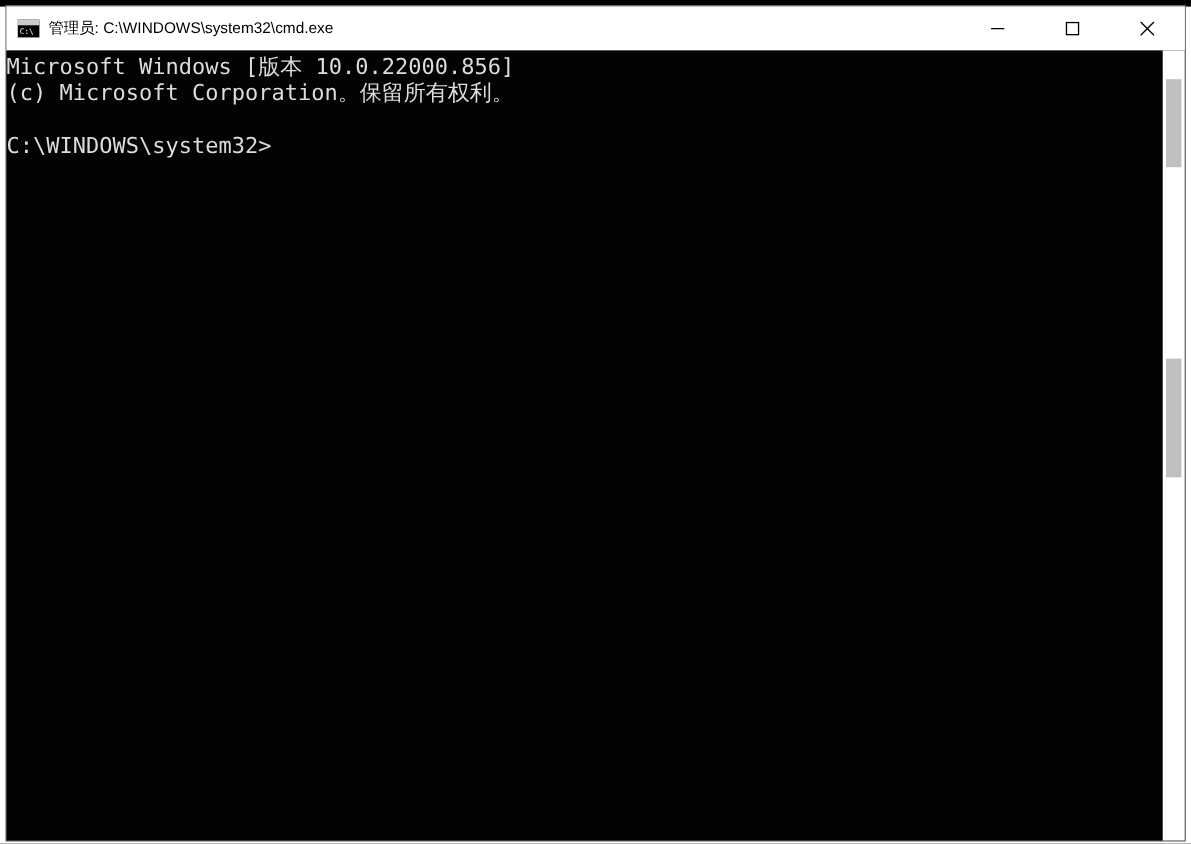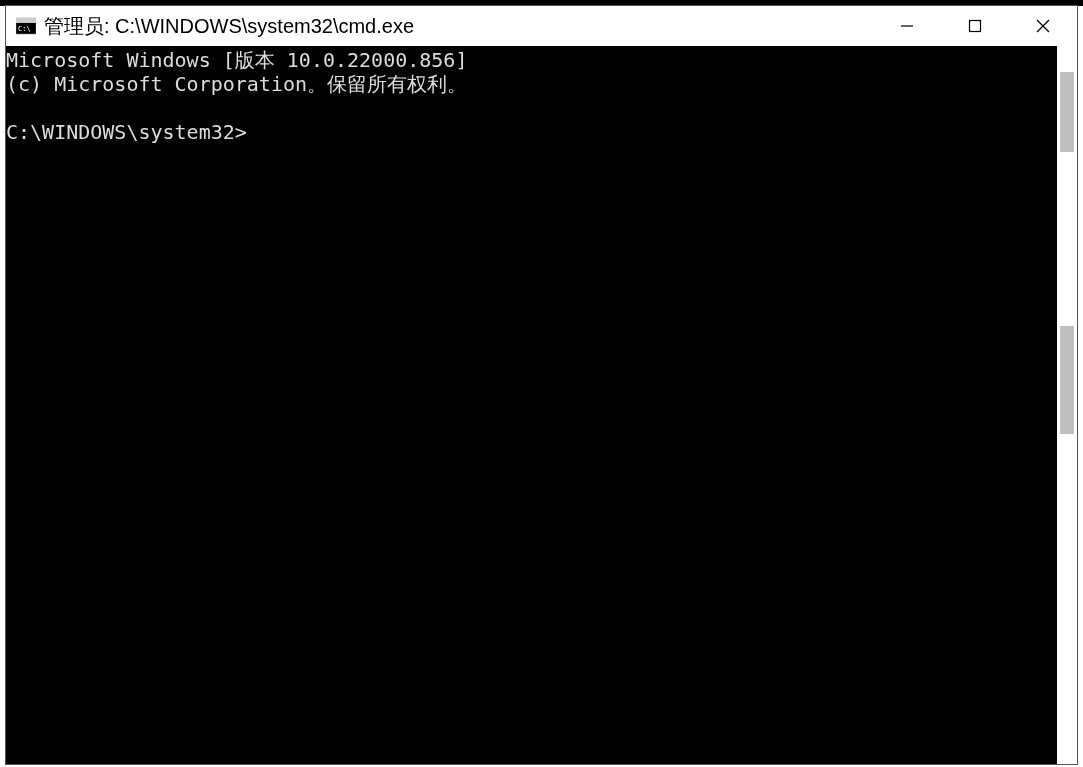--- a/index.html
+++ b/index.html
@@ -44,21 +44,21 @@
       width: 20px;
       height: 20px;
       margin-left: 10px;
       display: flex;
       align-items: center;
       justify-content: center;
       flex-shrink: 0;
     }
     .titlebar-title {
       margin-left: 8px;
-      font-size: 20px;
+      font-size: 14px;
       color: #000000;
       flex: 1;
       white-space: nowrap;
     }
     .window-controls {
       display: flex;
       height: 40px;
     }
     .window-control {
       width: 68px;

